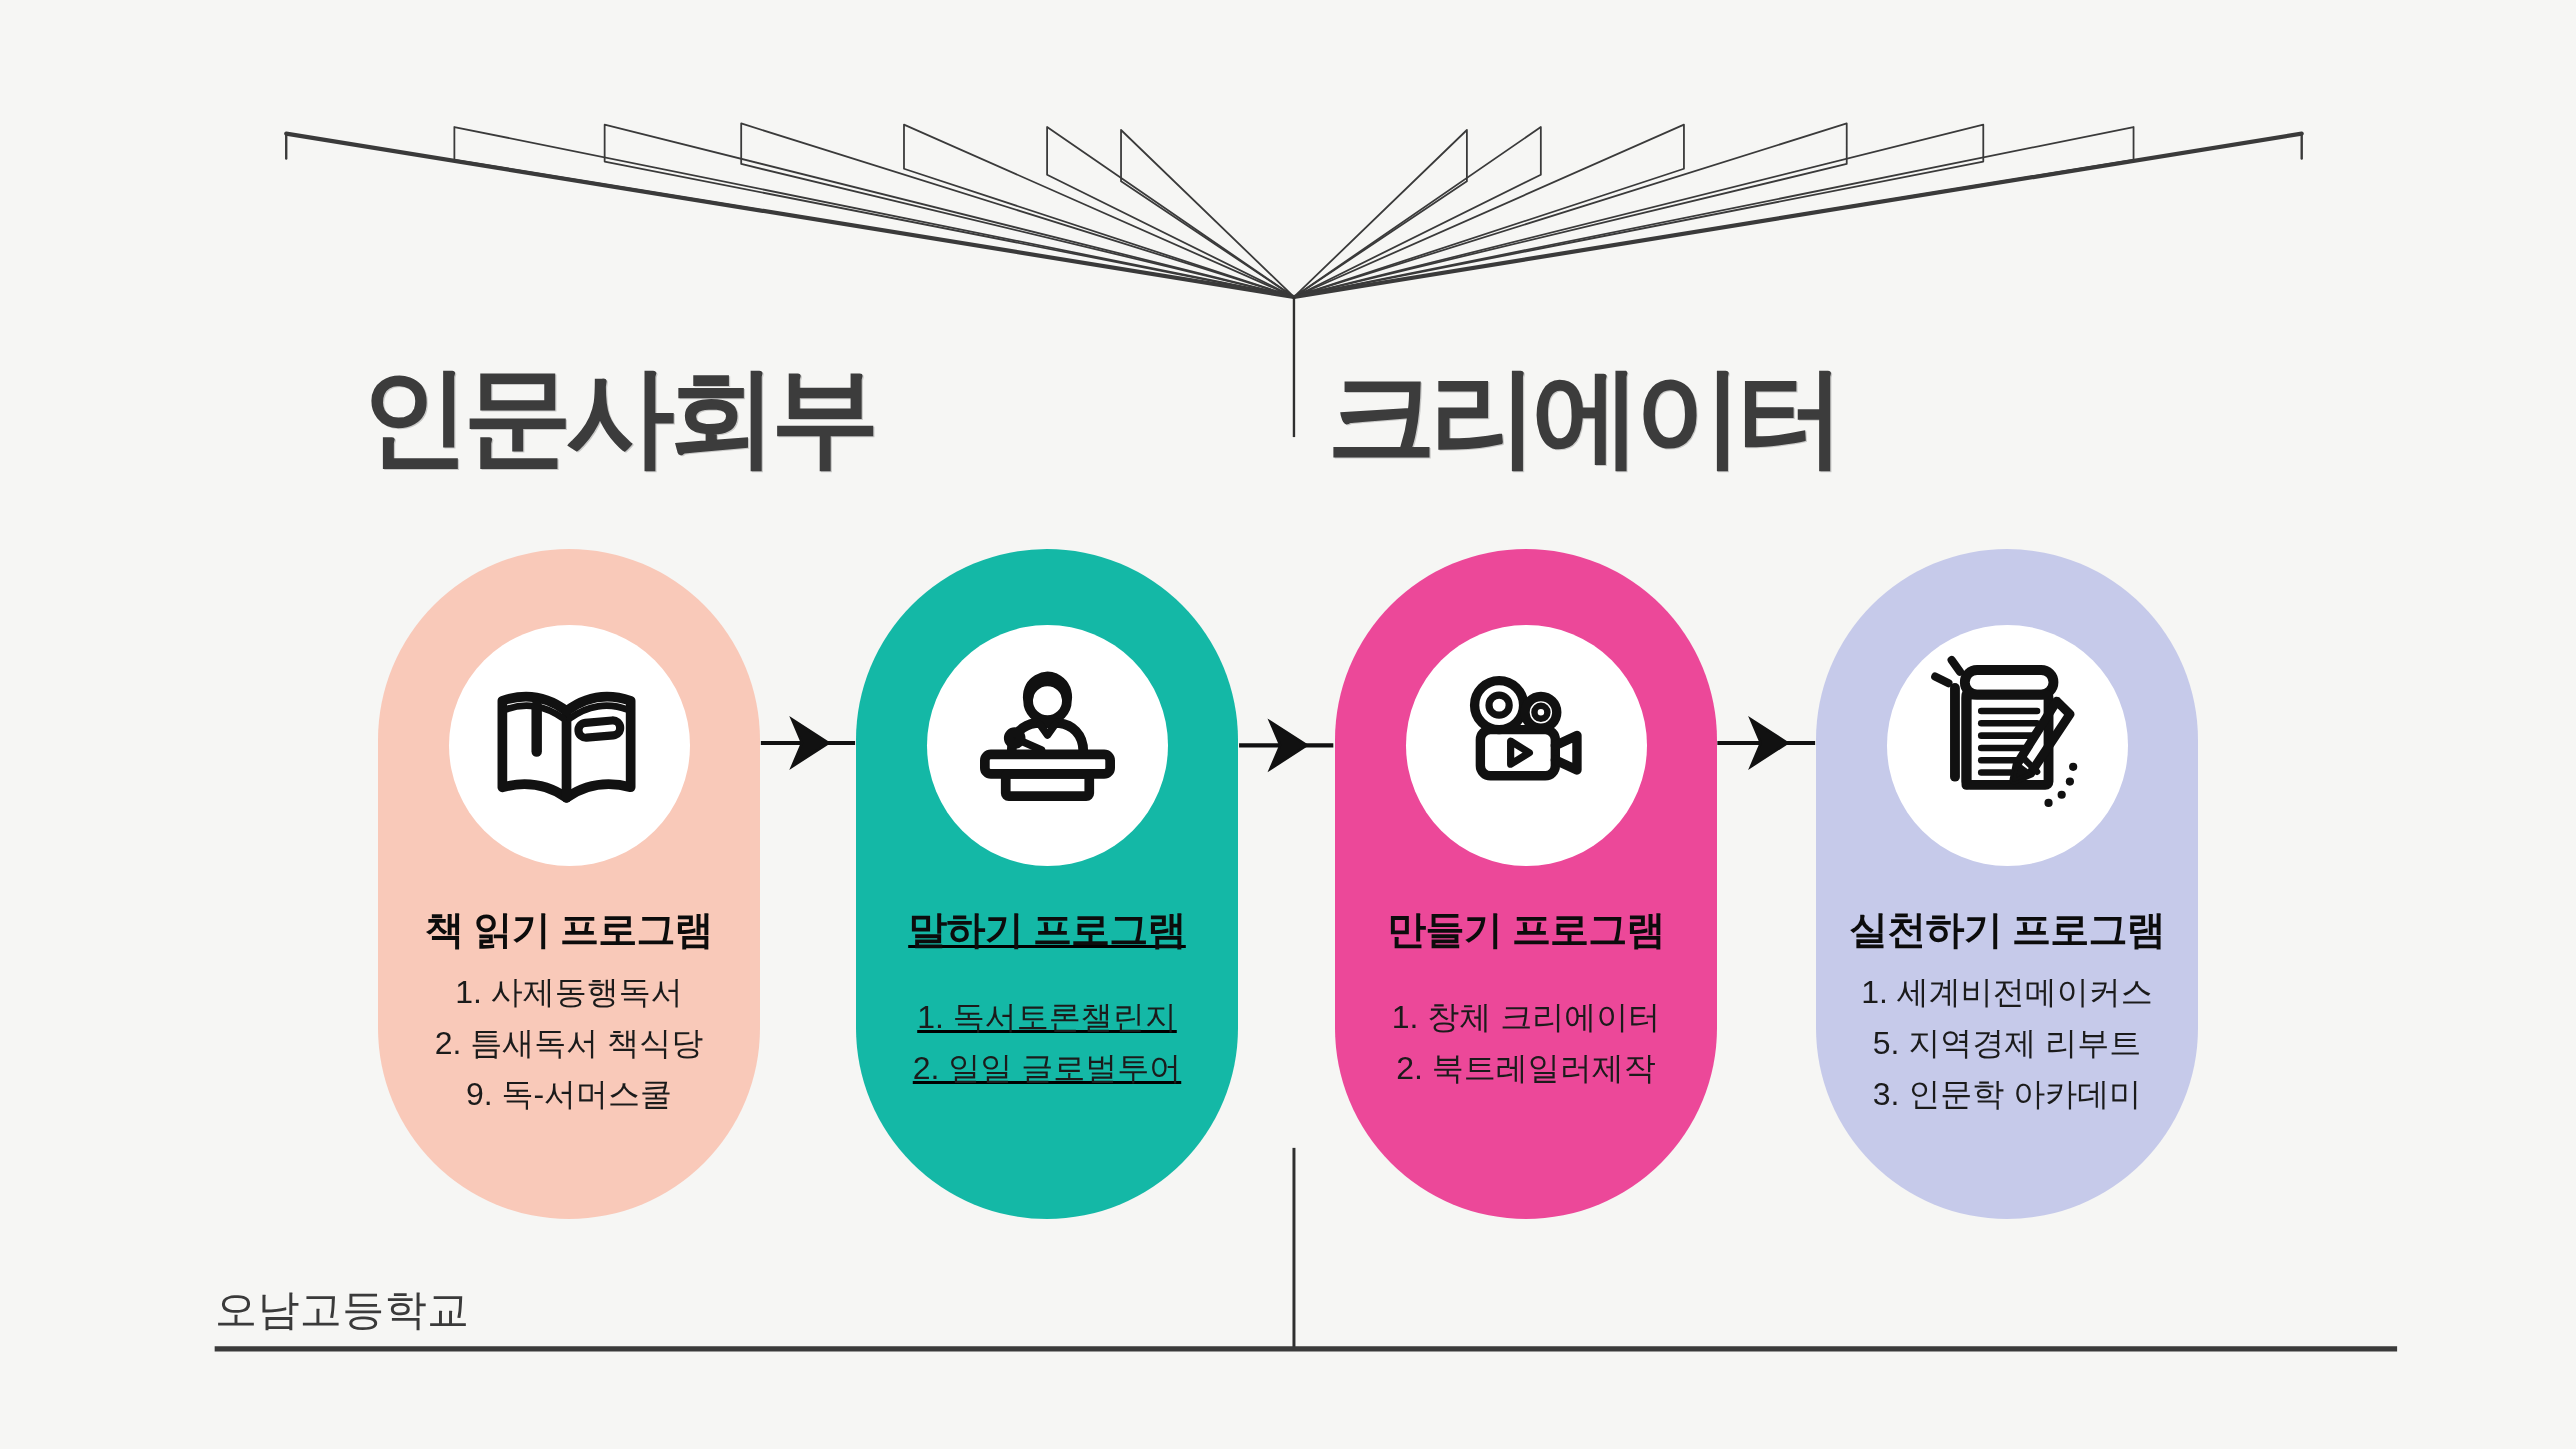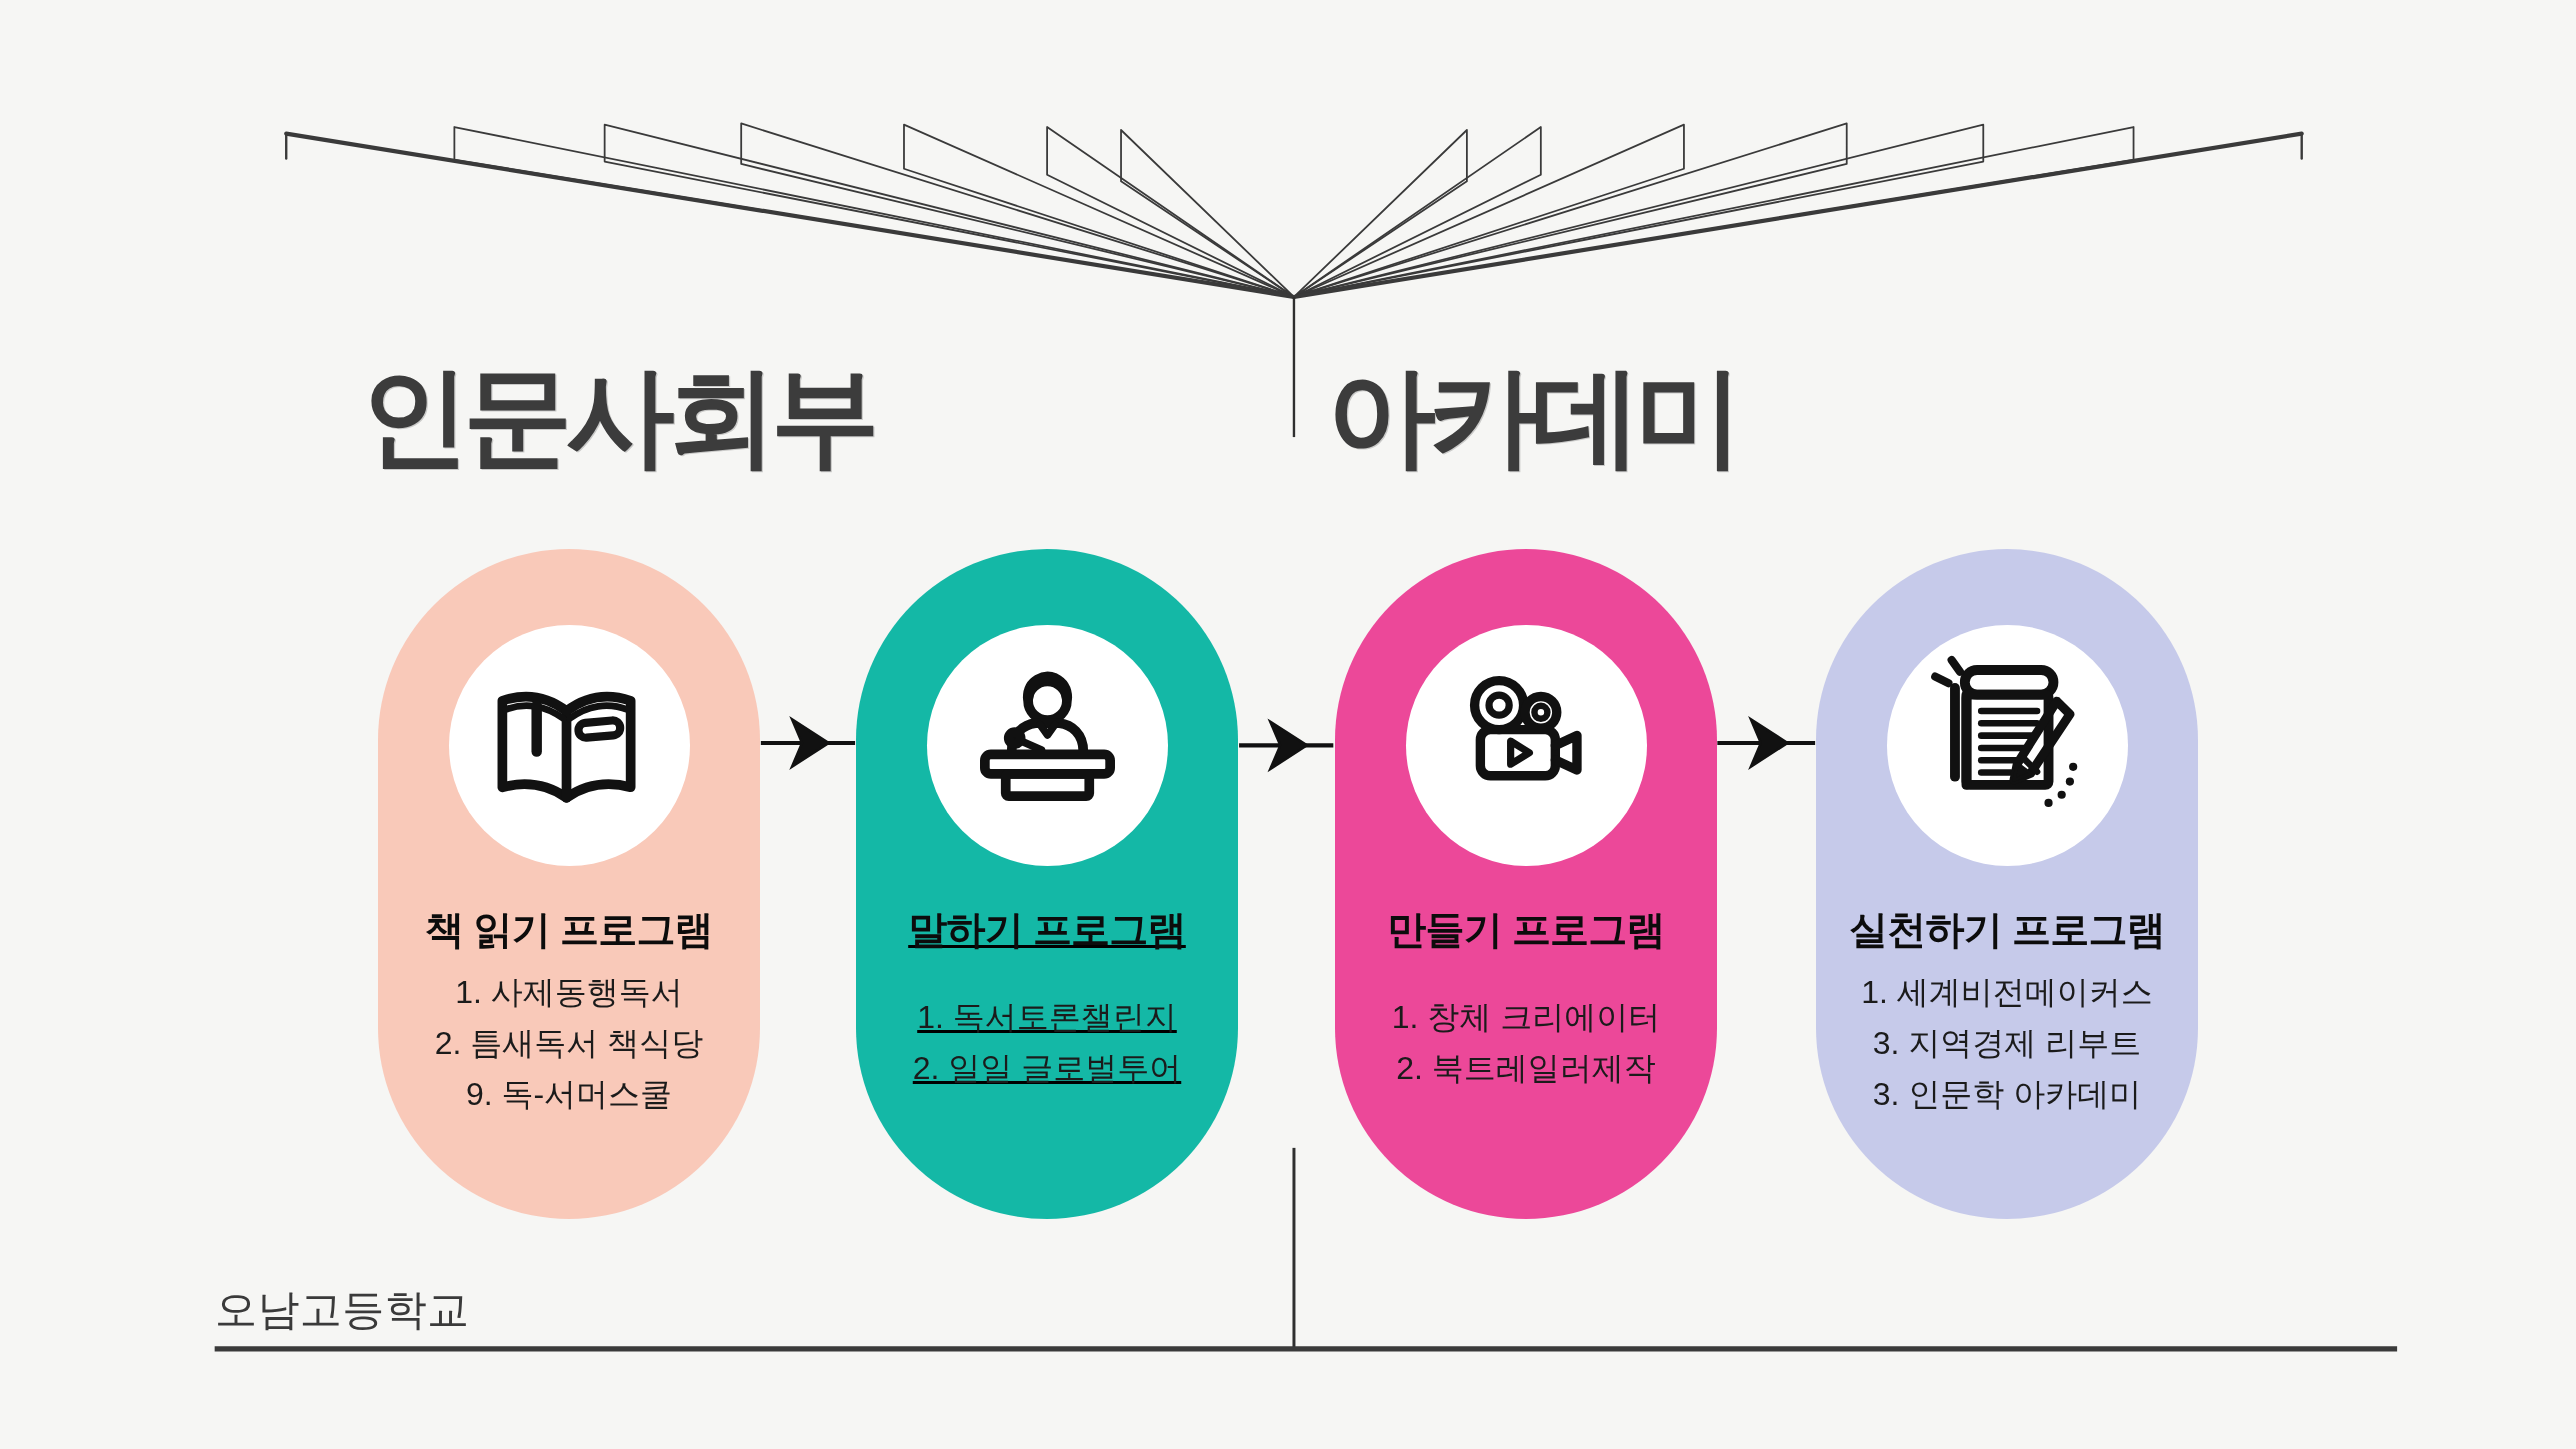--- a/index.html
+++ b/index.html
@@ -113,21 +113,21 @@
       <line x1="2078" y1="1250" x2="2236" y2="1250" stroke-width="7"></line>
       <path d="M2192 1250 L2130 1210 L2147 1250 L2130 1290 Z" stroke-width="4"></path>
     </g>
     <g stroke="#111" fill="#111">
       <line x1="2880" y1="1246" x2="3044" y2="1246" stroke-width="7"></line>
       <path d="M2998 1246 L2936 1206 L2953 1246 L2936 1286 Z" stroke-width="4"></path>
     </g>
   </svg>
 
   <div class="title-word title-w1">인문사회부</div>
-  <div class="title-word title-w2">아카데미</div>
+  <div class="title-word title-w2">크리에이터</div>
 
   <div class="card card-1" style="background-color: rgb(249, 201, 185);">
     <div class="icon-circle">
       <svg class="icon-svg" width="203" height="179" viewBox="0 0 120 120" fill="none" stroke="#111" stroke-width="6.5" stroke-linecap="round" stroke-linejoin="round">
         <path d="M15 30 C30 25 45 27 58 37 C71 27 86 25 101 30 L101 88 C86 84 71 86 58 95 C45 86 30 84 15 88 Z"></path>
         <path d="M58 37 L58 95"></path>
         <path d="M17 36 C30 31 44 33 56 42" stroke-width="4.5"></path>
         <path d="M60 42 C72 33 86 31 99 36" stroke-width="4.5"></path>
         <path d="M38 33 L38 64" stroke-width="7"></path>
         <rect x="66" y="44" width="28" height="10" rx="5" transform="rotate(-5 80 49)" stroke-width="5.5"></rect>
@@ -204,21 +204,21 @@
           <circle cx="85" cy="95" r="2.5"></circle>
           <circle cx="93" cy="90" r="2.5"></circle>
           <circle cx="98" cy="82" r="2.5"></circle>
           <circle cx="100" cy="73" r="2.5"></circle>
         </g>
       </svg>
     </div>
     <div class="card-title">실천하기 프로그램</div>
     <div class="card-list">
       <div class="item">1. 세계비전메이커스</div>
-      <div class="item">3. 지역경제 리부트</div>
+      <div class="item">5. 지역경제 리부트</div>
       <div class="item">3. 인문학 아카데미</div>
     </div>
   </div>
 
   <div class="school">오남고등학교</div>
 
 </div>
 
 
 </body></html>

